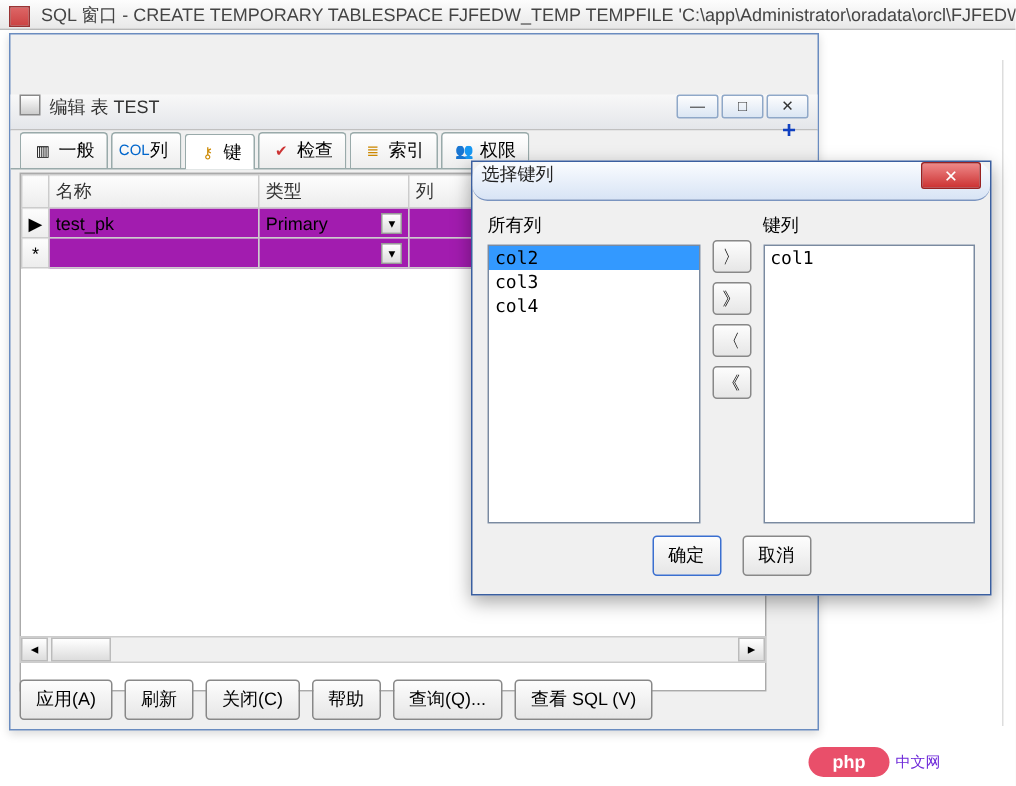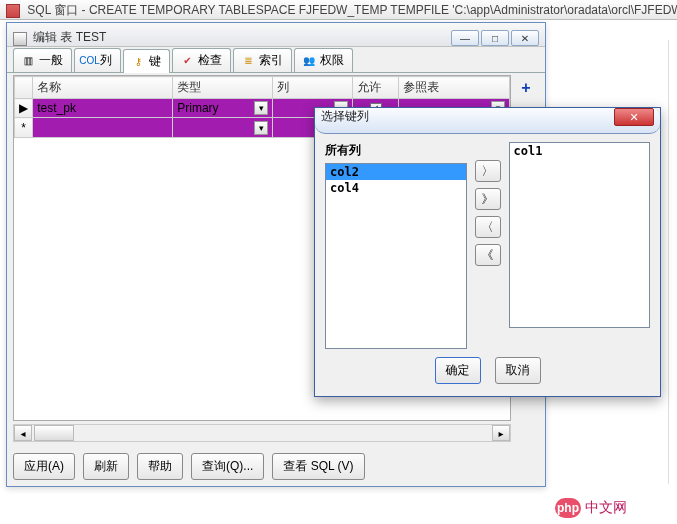--- a/index.html
+++ b/index.html
@@ -2,21 +2,21 @@
 <html><head>
   <meta charset="utf-8">
   <style>
     * { box-sizing: border-box; margin: 0; padding: 0; }
     body { font-family: "Microsoft YaHei", SimSun, Arial, sans-serif; font-size: 12px; background: #fff; overflow: hidden; }
     .outer-window { position: absolute; left: 0; top: 0; width: 677px; height: 524px; background: #fff; }
     .title-bar { height: 20px; padding: 2px 6px; background: linear-gradient(#fdfdfd,#e8e8e8); border-bottom: 1px solid #bbb; color: #444; font-size: 12px; white-space: nowrap; overflow: hidden; }
     .title-bar .icon-sql { display: inline-block; width: 14px; height: 14px; background: linear-gradient(#d66,#c44); border: 1px solid #933; vertical-align: middle; margin-right: 4px; }
     
     .inner-window { position: absolute; left: 6px; top: 22px; width: 540px; height: 465px; border: 1px solid #6a8cc0; background: #f0f0f0; box-shadow: 0 2px 6px rgba(0,0,0,0.15); }
-    .inner-title { height: 24px; background: linear-gradient(#f8f8f8,#e4e6ea); border-bottom: 1px solid #c0c0c0; display: flex; align-items: flex-end; padding: 0 6px; }
+    .inner-title { height: 24px; background: linear-gradient(#f8f8f8,#e4e6ea); border-bottom: 1px solid #c0c0c0; display: flex; align-items: flex-start; padding: 0 6px; margin-top: 40px; }
     .inner-title .tb-icon { width: 14px; height: 14px; border: 1px solid #888; background: linear-gradient(#fff,#ccc); margin-right: 6px; }
     .inner-title .ttl { flex: 1; color: #333; }
     .win-btns { display: flex; gap: 2px; }
     .win-btn { width: 28px; height: 16px; border: 1px solid #8fa8c8; background: linear-gradient(#fdfdfe,#dbe6f3); border-radius: 2px; display: flex; align-items: center; justify-content: center; font-size: 10px; color: #333; }
     
     .tabs { height: 26px; display: flex; align-items: flex-end; padding: 0 6px; background: #f0f0f0; border-bottom: 1px solid #9aa; gap: 2px; }
     .tab { display: flex; align-items: center; gap: 4px; padding: 3px 8px; background: linear-gradient(#fff,#eee); border: 1px solid #9aa; border-bottom: none; border-radius: 3px 3px 0 0; font-size: 12px; }
     .tab.active { background: #fff; position: relative; top: 1px; }
     .tab .ico { width: 13px; height: 13px; display: inline-flex; align-items: center; justify-content: center; font-size: 10px; }
     
@@ -40,32 +40,32 @@
     
     .btnrow { position: absolute; left: 6px; right: 6px; bottom: 6px; display: flex; gap: 8px; }
     .btn { padding: 4px 10px; border: 1px solid #888; background: linear-gradient(#fdfdfd,#e6e6e6); border-radius: 3px; font-size: 12px; cursor: pointer; }
     
     .dialog { position: absolute; left: 314px; top: 107px; width: 347px; height: 290px; border: 1px solid #3a5fa0; background: #f0f0f0; box-shadow: 0 4px 12px rgba(0,0,0,0.35); }
     .dlg-title { height: 26px; background: linear-gradient(#fafcff,#d8e4f5); border-bottom: 1px solid #7a94c0; display: flex; padding: 0 6px; border-radius: 10px; }
     .dlg-title .ttl { flex: 1; color: #222; }
     .dlg-close { width: 40px; height: 18px; background: linear-gradient(#e88,#c33); border: 1px solid #922; border-radius: 2px; color: #fff; display: flex; align-items: center; justify-content: center; font-size: 11px; }
     .dlg-body { padding: 8px 10px; }
     .cols-row { display: flex; gap: 8px; align-items: flex-start; }
-    .col-group { flex: 1; font-weight: bold; }
+    .col-group { flex: 1; }
     .col-label { font-size: 12px; margin-bottom: 4px; }
     .listbox { height: 186px; border: 1px solid #7a8aa0; background: #fff; overflow: auto; font-family: Consolas, monospace; font-size: 12px; }
     .listbox div { padding: 1px 4px; }
     .listbox .sel { background: #3399ff; color: #000000; }
     .move-btns { display: flex; flex-direction: column; gap: 6px; padding-top: 18px; }
     .move-btn { width: 26px; height: 22px; border: 1px solid #888; background: linear-gradient(#fdfdfd,#e6e6e6); border-radius: 3px; display: flex; align-items: center; justify-content: center; font-size: 12px; }
     .dlg-foot { display: flex; justify-content: center; gap: 14px; margin-top: 8px; }
     
     .php-badge { position: absolute; right: 50px; bottom: 6px; display: flex; align-items: center; gap: 4px; }
-    .php-pill { background: #e94f6a; color: #fff; font-weight: bold; font-size: 12px; padding: 3px 2px; border-radius: 999px; font-family: Arial; }
-    .php-text { color: #be185d; font-size: 14px; }
+    .php-pill { background: #e94f6a; color: #fff; font-weight: bold; font-size: 12px; padding: 3px 16px; border-radius: 999px; font-family: Arial; }
+    .php-text { color: #6d28d9; font-size: 10px; }
     .right-line { position: absolute; right: 8px; top: 40px; bottom: 40px; width: 1px; background: #ddd; }
   </style>
 </head>
 <body>
 
 <div class="outer-window">
   <div class="title-bar">
     <span class="icon-sql"></span>
     <span>SQL 窗口 - CREATE TEMPORARY TABLESPACE FJFEDW_TEMP TEMPFILE 'C:\app\Administrator\oradata\orcl\FJFEDW</span>
   </div>
@@ -156,47 +156,50 @@
     <div class="hscroll">
       <div class="arr">◂</div>
       <div class="thumb"></div>
       <div style="flex:1"></div>
       <div class="arr">▸</div>
     </div>
 
     <div class="btnrow">
       <button class="btn">应用(A)</button>
       <button class="btn">刷新</button>
+      <button class="btn">关闭(C)</button>
       <button class="btn">帮助</button>
       <button class="btn">查询(Q)...</button>
       <button class="btn">查看 SQL (V)</button>
     </div>
   </div>
 
   <div class="dialog">
     <div class="dlg-title">
       <span class="ttl">选择键列</span>
       <div class="dlg-close">✕</div>
     </div>
     <div class="dlg-body">
       <div class="cols-row">
         <div class="col-group">
           <div class="col-label">所有列</div>
           <div class="listbox" id="all-list">
               <div class="sel">col2</div>
+              <div>col3</div>
               <div>col4</div>
             </div>
         </div>
         <div class="move-btns">
           <div class="move-btn">〉</div>
           <div class="move-btn">》</div>
           <div class="move-btn">〈</div>
           <div class="move-btn">《</div>
         </div>
         <div class="col-group">
+          <div class="col-label">键列</div>
           <div class="listbox" id="key-list">
               <div>col1</div>
             </div>
         </div>
       </div>
       <div class="dlg-foot">
         <button class="btn" style="border-color:#3a6fd0">确定</button>
         <button class="btn">取消</button>
       </div>
     </div>

